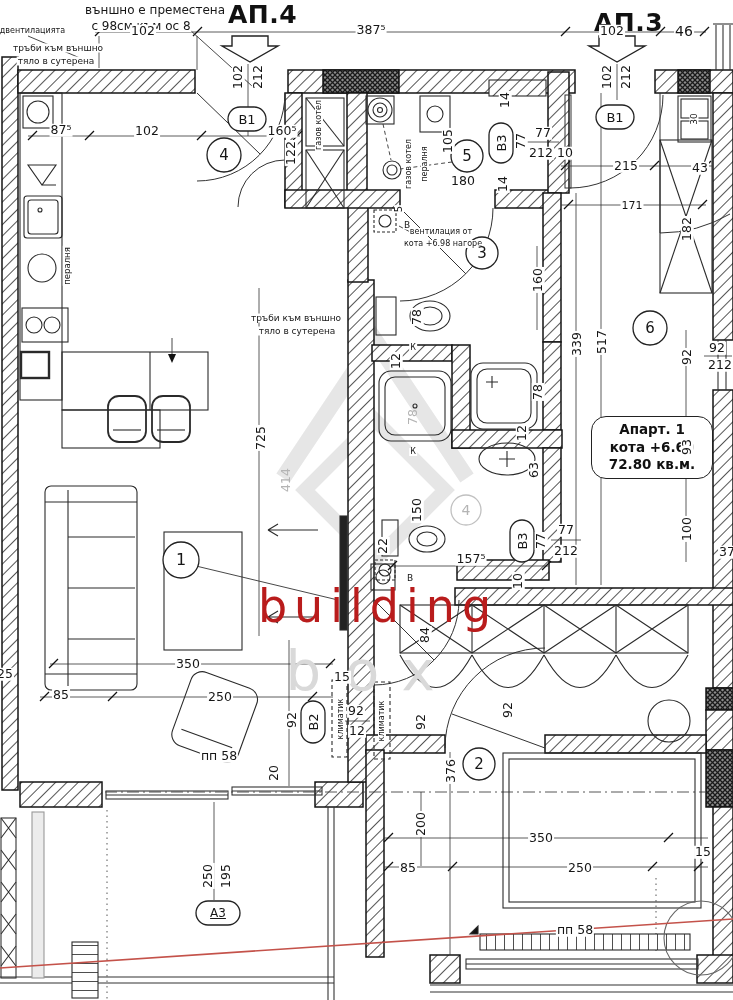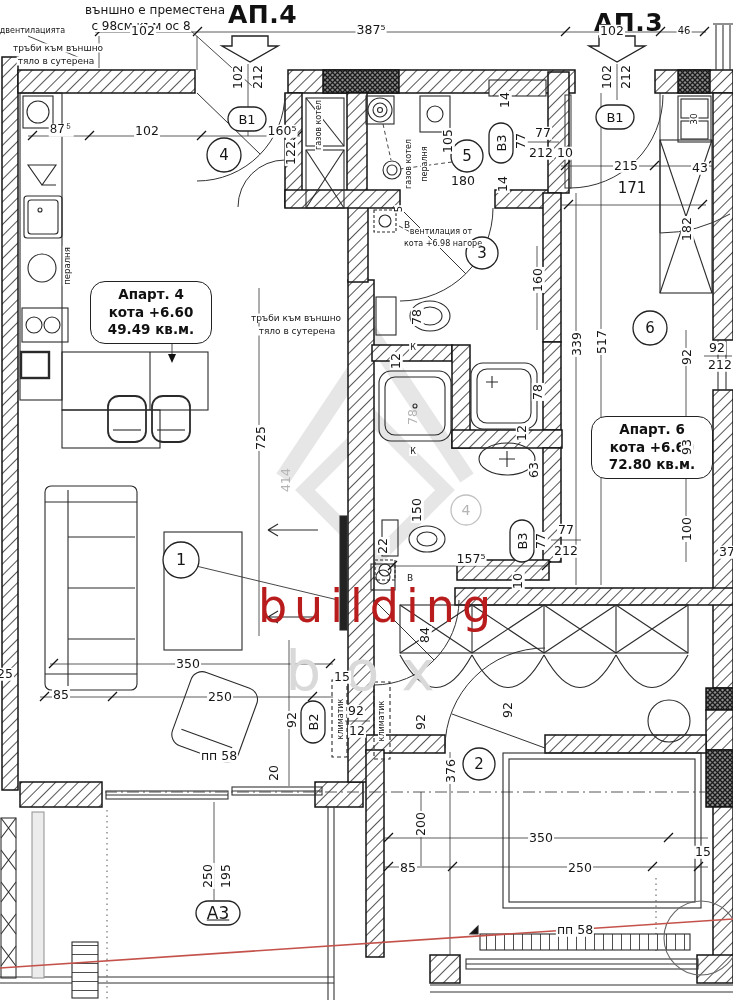--- a/index.html
+++ b/index.html
@@ -302,43 +302,38 @@
 
   <line x1="0" y1="968" x2="733" y2="919" stroke="#c4524a" stroke-width="1.6"></line>
 </svg>
 
 <div class="wm" id="wm1" style="left: 378px; top: 606px; color: #b91c1c;">building</div>
 <div class="wm" id="wm2" style="left: 372px; top: 670px; color: rgb(217, 217, 217);">box</div>
 
 <div id="boxes">
   <div class="title" style="left:228px;top:0">АП.4</div>
   <div class="title" style="left:594px;top:8px">АП.3</div>
-  <div class="infobox" style="left:90px;top:281px;width:112px">
-    <div>Апарт. 4</div>
-    <div>кота +6.60</div>
-    <div>49.49 кв.м.</div>
-  </div>
   <div class="infobox" style="left:591px;top:416px;width:112px">
-    <div>Апарт. 6</div>
+    <div>Апарт. 1</div>
     <div>кота +6.60</div>
     <div>72.80 кв.м.</div>
   </div>
 </div>
 
 <div id="labels">
       <span class="lbl" style="left: 155px; top: 10px; font-size: 12px; transform: translate(-50%, -50%);">външно е преместена</span>
       <span class="lbl" style="left: 141px; top: 26px; font-size: 12px; transform: translate(-50%, -50%);">с 98см към ос 8</span>
       <span class="lbl" style="left: 30px; top: 31px; font-size: 8px; transform: translate(-50%, -50%);">одвентилацията</span>
       <span class="lbl" style="left: 58px; top: 48px; font-size: 9px; transform: translate(-50%, -50%);">тръби към външно</span>
       <span class="lbl" style="left: 56px; top: 61px; font-size: 9px; transform: translate(-50%, -50%);">тяло в сутерена</span>
       <span class="lbl" style="left: 143px; top: 31px; font-size: 12.5px; transform: translate(-50%, -50%);">102</span>
       <span class="lbl" style="left: 371px; top: 30px; font-size: 12.5px; transform: translate(-50%, -50%);">387⁵</span>
       <span class="lbl" style="left: 612px; top: 31px; font-size: 12.5px; transform: translate(-50%, -50%);">102</span>
-      <span class="lbl" style="left: 684px; top: 31px; font-size: 10px; transform: translate(-50%, -50%);">46</span>
-      <span class="lbl" style="left: 61px; top: 130px; font-size: 12.5px; transform: translate(-50%, -50%); font-family: Liberation Mono, monospace;">87⁵</span>
+      <span class="lbl" style="left: 684px; top: 31px; font-size: 14px; transform: translate(-50%, -50%);">46</span>
+      <span class="lbl" style="left: 61px; top: 130px; font-size: 12.5px; transform: translate(-50%, -50%);">87⁵</span>
       <span class="lbl" style="left: 147px; top: 131px; font-size: 12.5px; transform: translate(-50%, -50%);">102</span>
       <span class="lbl" style="left: 282px; top: 131px; font-size: 12.5px; transform: translate(-50%, -50%);">160⁵</span>
       <span class="lbl" style="left: 238px; top: 77px; font-size: 12.5px; transform: translate(-50%, -50%) rotate(-90deg);">102</span>
       <span class="lbl" style="left: 258px; top: 77px; font-size: 12.5px; transform: translate(-50%, -50%) rotate(-90deg);">212</span>
       <span class="lbl" style="left: 291px; top: 153px; font-size: 12.5px; transform: translate(-50%, -50%) rotate(-90deg);">122</span>
       <span class="lbl" style="left: 247px; top: 119px; font-size: 13px; transform: translate(-50%, -50%);">В1</span>
       <span class="lbl" style="left: 67px; top: 266px; font-size: 8.5px; transform: translate(-50%, -50%) rotate(-90deg);">пералня</span>
       <span class="lbl" style="left: 319px; top: 125px; font-size: 8px; transform: translate(-50%, -50%) rotate(-90deg);">газов котел</span>
       <span class="lbl" style="left: 409px; top: 164px; font-size: 8px; transform: translate(-50%, -50%) rotate(-90deg);">газов котел</span>
       <span class="lbl" style="left: 425px; top: 164px; font-size: 8px; transform: translate(-50%, -50%) rotate(-90deg);">пералня</span>
@@ -374,21 +369,21 @@
       <span class="lbl" style="left: 566px; top: 530px; font-size: 12.5px; transform: translate(-50%, -50%);">77</span>
       <span class="lbl" style="left: 566px; top: 551px; font-size: 12.5px; transform: translate(-50%, -50%);">212</span>
       <span class="lbl" style="left: 577px; top: 344px; font-size: 12.5px; transform: translate(-50%, -50%) rotate(-90deg);">339</span>
       <span class="lbl" style="left: 602px; top: 342px; font-size: 12.5px; transform: translate(-50%, -50%) rotate(-90deg);">517</span>
       <span class="lbl" style="left: 607px; top: 77px; font-size: 12.5px; transform: translate(-50%, -50%) rotate(-90deg);">102</span>
       <span class="lbl" style="left: 626px; top: 77px; font-size: 12.5px; transform: translate(-50%, -50%) rotate(-90deg);">212</span>
       <span class="lbl" style="left: 615px; top: 117px; font-size: 13px; transform: translate(-50%, -50%);">В1</span>
       <span class="lbl" style="left: 694px; top: 119px; font-size: 9px; transform: translate(-50%, -50%) rotate(-90deg);">30</span>
       <span class="lbl" style="left: 626px; top: 166px; font-size: 12.5px; transform: translate(-50%, -50%);">215</span>
       <span class="lbl" style="left: 700px; top: 168px; font-size: 12.5px; transform: translate(-50%, -50%);">43</span>
-      <span class="lbl" style="left: 632px; top: 188px; font-size: 15px; transform: translate(-50%, -50%);">171</span>
+      <span class="lbl" style="left: 632px; top: 205px; font-size: 11px; transform: translate(-50%, -50%);">171</span>
       <span class="lbl" style="left: 687px; top: 229px; font-size: 12.5px; transform: translate(-50%, -50%) rotate(-90deg);">182</span>
       <span class="lbl" style="left: 687px; top: 357px; font-size: 12.5px; transform: translate(-50%, -50%) rotate(-90deg);">92</span>
       <span class="lbl" style="left: 717px; top: 348px; font-size: 12.5px; transform: translate(-50%, -50%);">92</span>
       <span class="lbl" style="left: 720px; top: 365px; font-size: 12.5px; transform: translate(-50%, -50%);">212</span>
       <span class="lbl" style="left: 687px; top: 447px; font-size: 12.5px; transform: translate(-50%, -50%) rotate(-90deg);">93</span>
       <span class="lbl" style="left: 687px; top: 529px; font-size: 12.5px; transform: translate(-50%, -50%) rotate(-90deg);">100</span>
       <span class="lbl" style="left: 727px; top: 552px; font-size: 12.5px; transform: translate(-50%, -50%);">37</span>
       <span class="lbl" style="left: 425px; top: 635px; font-size: 12.5px; transform: translate(-50%, -50%) rotate(-90deg);">84</span>
       <span class="lbl" style="left: 296px; top: 318px; font-size: 9px; transform: translate(-50%, -50%);">тръби към външно</span>
       <span class="lbl" style="left: 297px; top: 331px; font-size: 9px; transform: translate(-50%, -50%);">тяло в сутерена</span>
@@ -404,21 +399,21 @@
       <span class="lbl" style="left: 382px; top: 721px; font-size: 8px; transform: translate(-50%, -50%) rotate(-90deg);">климатик</span>
       <span class="lbl" style="left: 356px; top: 711px; font-size: 12.5px; transform: translate(-50%, -50%);">92</span>
       <span class="lbl" style="left: 357px; top: 731px; font-size: 12.5px; transform: translate(-50%, -50%);">12</span>
       <span class="lbl" style="left: 313px; top: 722px; font-size: 13px; transform: translate(-50%, -50%) rotate(-90deg);">В2</span>
       <span class="lbl" style="left: 421px; top: 722px; font-size: 12.5px; transform: translate(-50%, -50%) rotate(-90deg);">92</span>
       <span class="lbl" style="left: 508px; top: 710px; font-size: 12.5px; transform: translate(-50%, -50%) rotate(-90deg);">92</span>
       <span class="lbl" style="left: 274px; top: 773px; font-size: 12.5px; transform: translate(-50%, -50%) rotate(-90deg);">20</span>
       <span class="lbl" style="left: 219px; top: 756px; font-size: 12.5px; transform: translate(-50%, -50%);">пп 58</span>
       <span class="lbl" style="left: 208px; top: 876px; font-size: 12.5px; transform: translate(-50%, -50%) rotate(-90deg);">250</span>
       <span class="lbl" style="left: 226px; top: 876px; font-size: 12.5px; transform: translate(-50%, -50%) rotate(-90deg);">195</span>
-      <span class="lbl" style="left: 218px; top: 913px; font-size: 17px; transform: translate(-50%, -50%); text-decoration: underline;">А3</span>
+      <span class="lbl" style="left: 218px; top: 913px; font-size: 12px; transform: translate(-50%, -50%); text-decoration: underline;">А3</span>
       <span class="lbl" style="left: 451px; top: 771px; font-size: 12.5px; transform: translate(-50%, -50%) rotate(-90deg);">376</span>
       <span class="lbl" style="left: 421px; top: 824px; font-size: 12.5px; transform: translate(-50%, -50%) rotate(-90deg);">200</span>
       <span class="lbl" style="left: 408px; top: 868px; font-size: 12.5px; transform: translate(-50%, -50%);">85</span>
       <span class="lbl" style="left: 541px; top: 838px; font-size: 12.5px; transform: translate(-50%, -50%);">350</span>
       <span class="lbl" style="left: 580px; top: 868px; font-size: 12.5px; transform: translate(-50%, -50%);">250</span>
       <span class="lbl" style="left: 703px; top: 852px; font-size: 12.5px; transform: translate(-50%, -50%);">15</span>
       <span class="lbl" style="left: 575px; top: 930px; font-size: 12.5px; transform: translate(-50%, -50%);">пп 58</span>
       <span class="lbl" style="left: 224px; top: 155px; font-size: 15px; transform: translate(-50%, -50%);">4</span>
       <span class="lbl" style="left: 467px; top: 156px; font-size: 15px; transform: translate(-50%, -50%);">5</span>
       <span class="lbl" style="left: 482px; top: 253px; font-size: 15px; transform: translate(-50%, -50%);">3</span>

